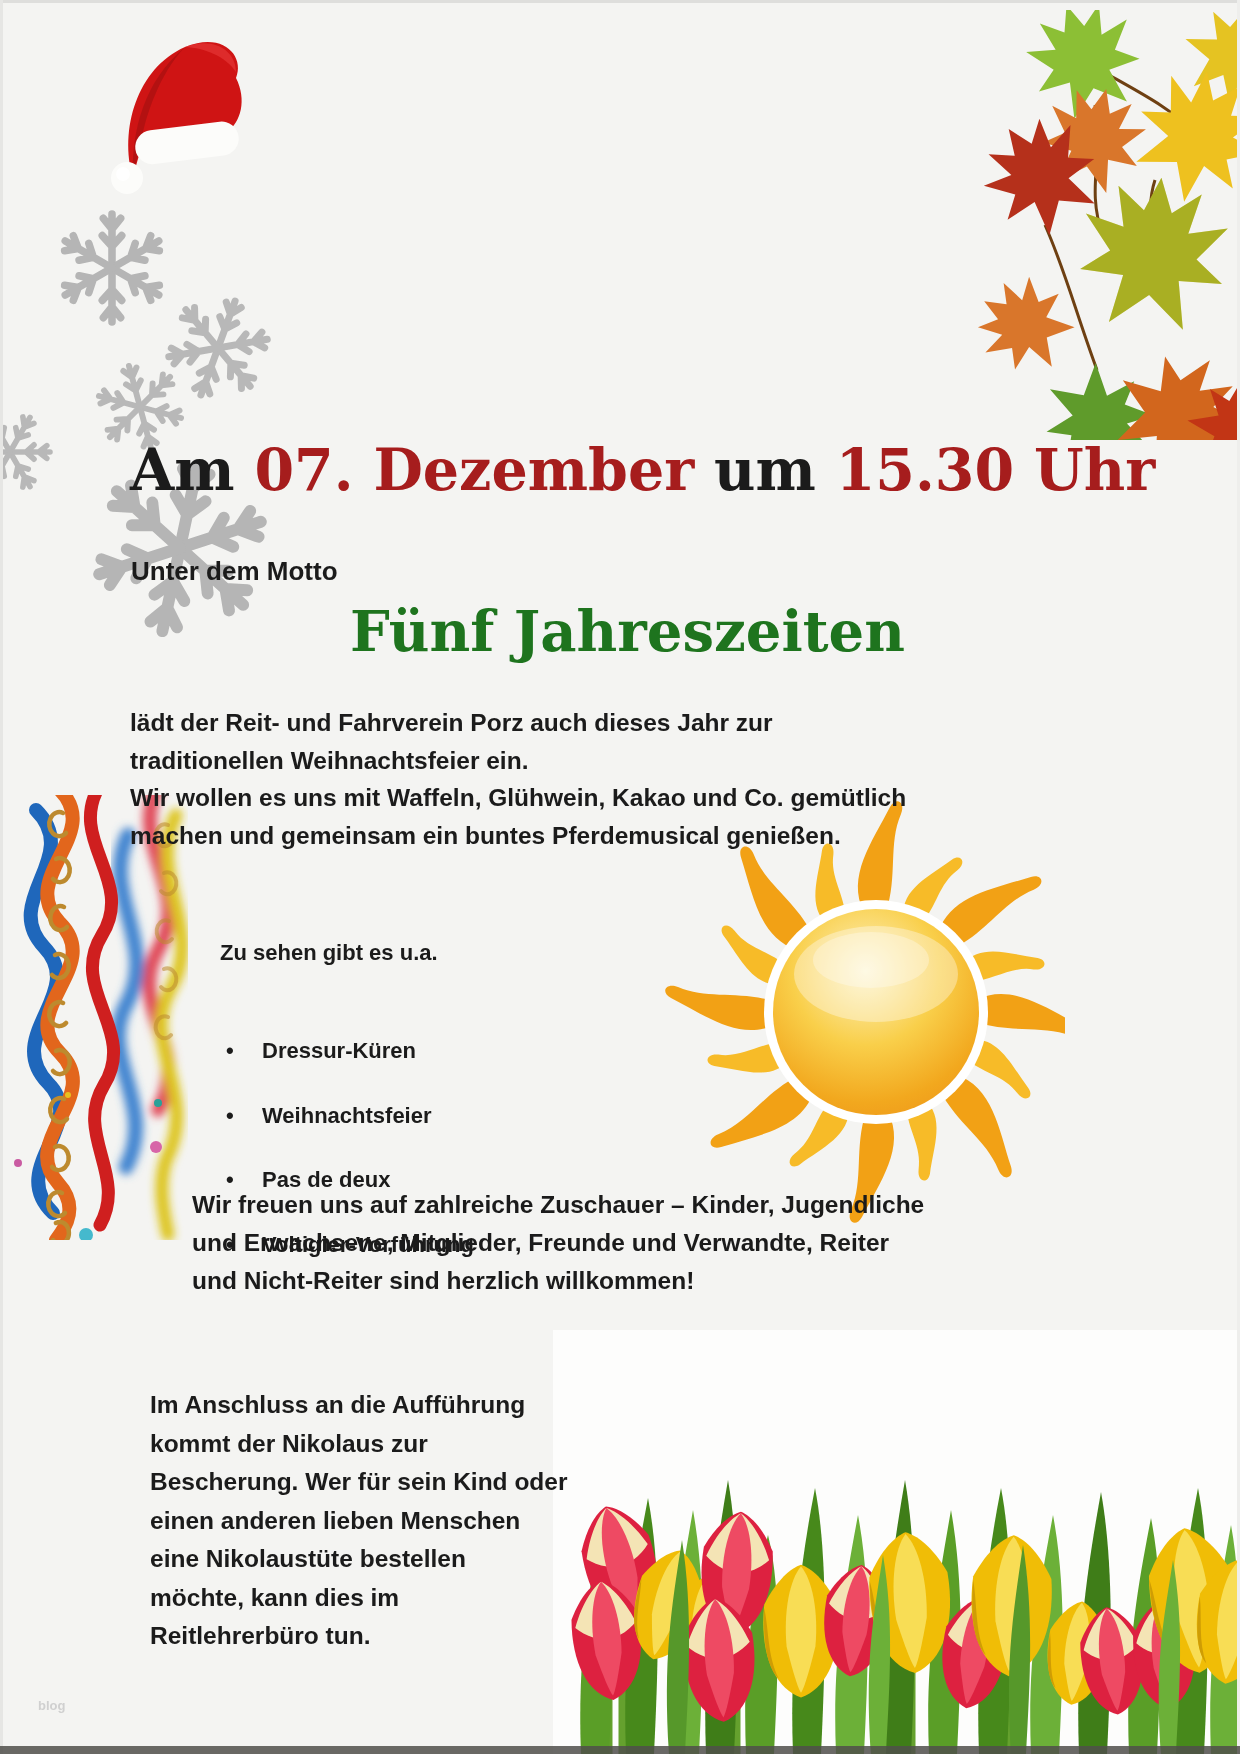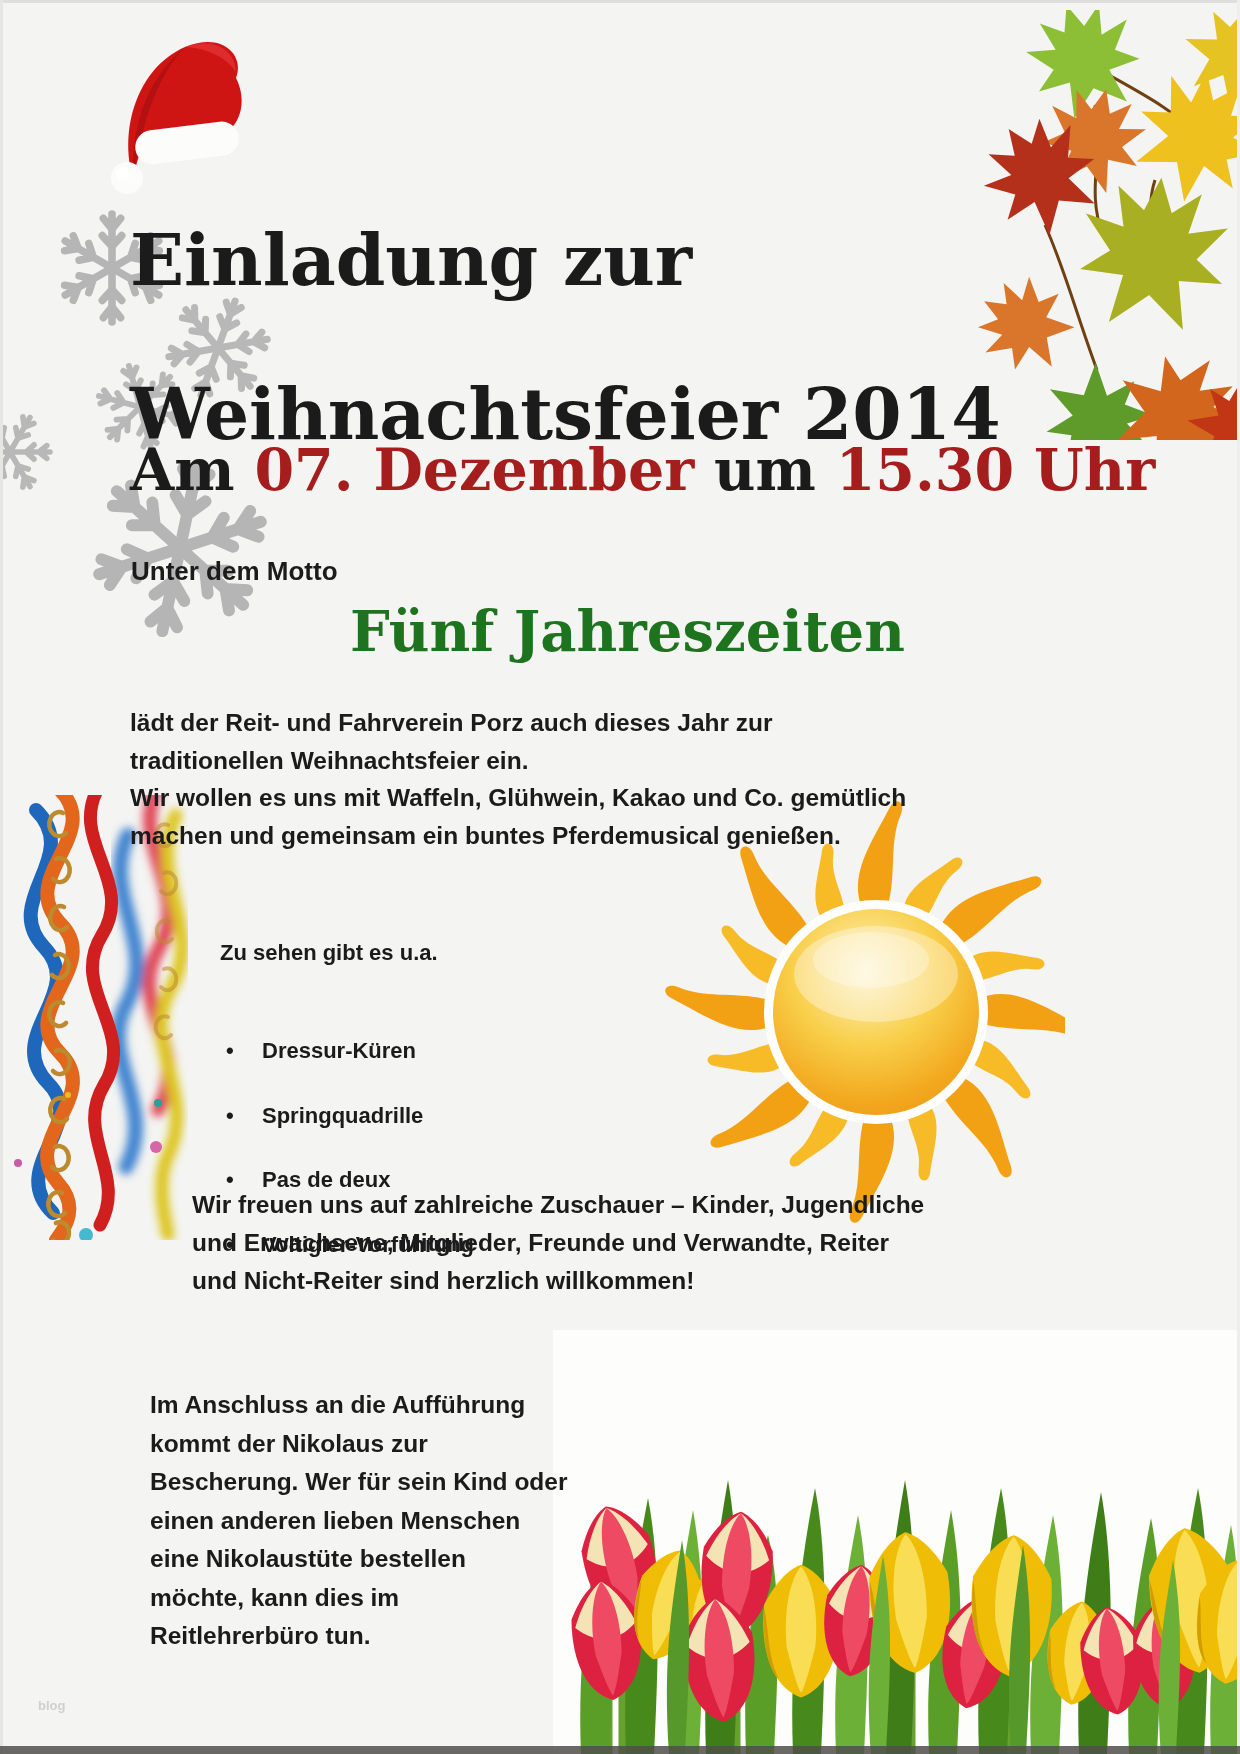--- a/index.html
+++ b/index.html
@@ -224,24 +224,20 @@
     <use href="#tulip-yellow" transform="translate(640,280) scale(1.75) rotate(-6)"></use>
     <use href="#tulip-yellow" transform="translate(678,300) scale(1.5) rotate(6)"></use>
     <g>
       <path d="M116,424 C110,330 118,280 129,210 C140,280 136,350 132,424 Z" fill="#56982a"></path>
       <path d="M318,424 C312,330 320,290 330,225 C341,290 337,350 333,424 Z" fill="#6cb038"></path>
       <path d="M458,424 C452,330 460,285 470,215 C481,285 477,350 473,424 Z" fill="#56982a"></path>
       <path d="M608,424 C602,330 610,295 620,230 C631,295 627,350 623,424 Z" fill="#6cb038"></path>
     </g>
   </svg>
 
-  <div id="title" class="txt serif">
-    <div>Einladung zur</div>
-    <div>Weihnachtsfeier 2014</div>
-  </div>
 
   <div id="date" class="txt serif">
     <span>Am </span><span class="hl">07. Dezember</span><span> um </span><span class="hl">15.30 Uhr</span>
   </div>
 
   <div id="motto-label" class="txt">Unter dem Motto</div>
 
   <div id="motto-title" class="txt serif">Fünf Jahreszeiten</div>
 
   <div id="intro" class="txt">lädt der Reit- und Fahrverein Porz auch dieses Jahr zur
@@ -251,21 +247,21 @@
 
   <div id="program" class="txt">
     <p class="heading">Zu sehen gibt es u.a.</p>
     <ul>
       <li>
         <span class="b">•</span>
         <span>Dressur-Küren</span>
       </li>
       <li>
         <span class="b">•</span>
-        <span>Springquadrille</span>
+        <span>Weihnachtsfeier</span>
       </li>
       <li>
         <span class="b">•</span>
         <span>Pas de deux</span>
       </li>
       <li>
         <span class="b">•</span>
         <span>Voltigier-Vorführung</span>
       </li>
     </ul>

